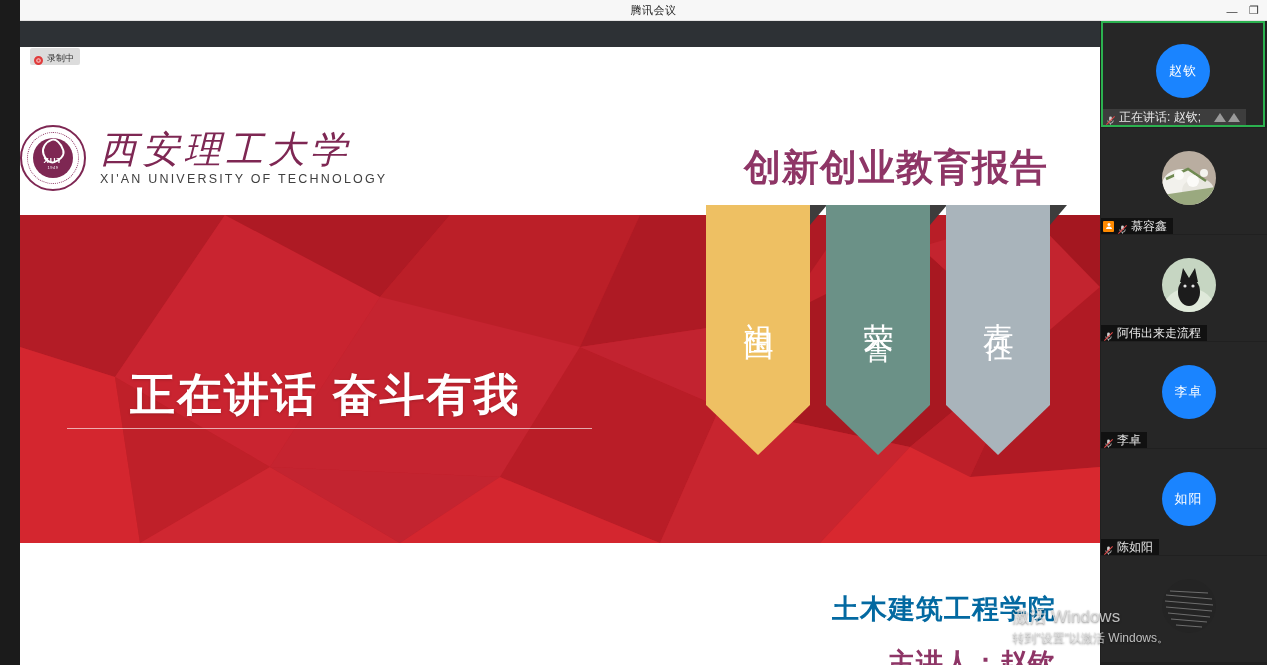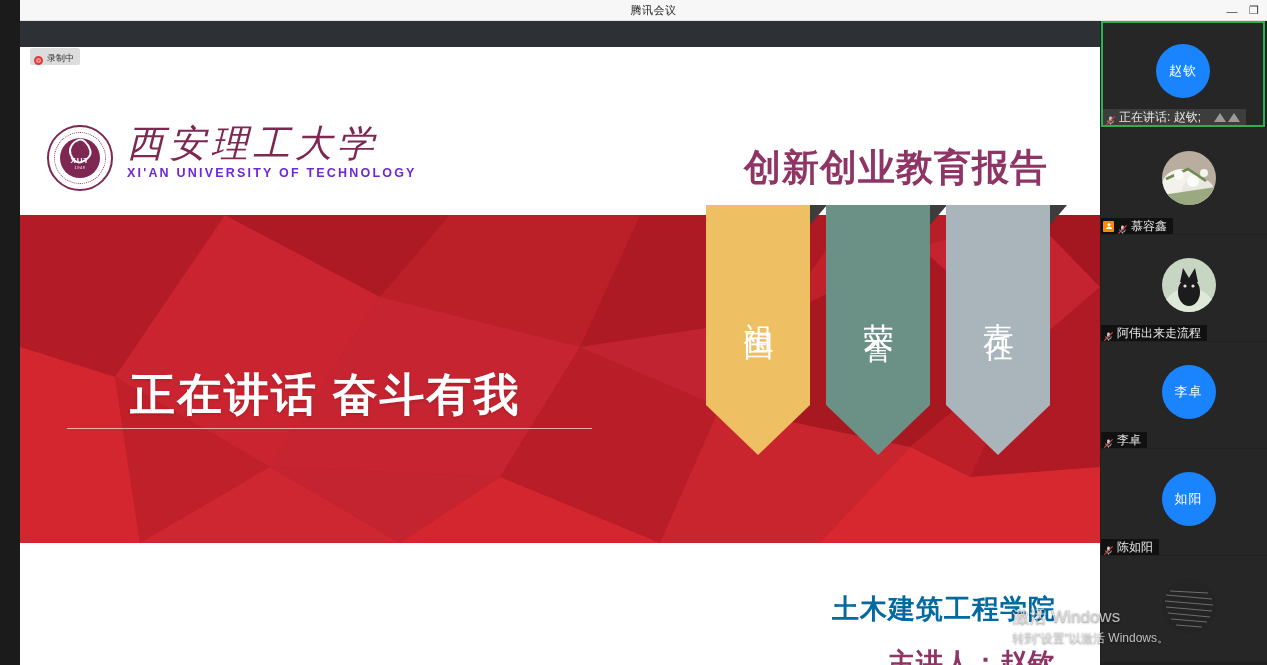--- a/index.html
+++ b/index.html
@@ -46,21 +46,21 @@
     display:flex; align-items:flex-end; gap:4px; padding:0 6px 0 4px; z-index:40;
   }
   .rec-dot{
     width:9px; height:9px; border-radius:50%;
     border:2px solid #e03b3b; background:#e03b3b;
     box-shadow:inset 0 0 0 1.5px rgba(255,255,255,.55);
   }
   .rec-badge .txt{ font-size:9px; color:#333; }
 
   
-  .logo-wrap{ position:absolute; left:27px; top:78px; display:flex; align-items:flex-start; gap:14px; z-index:20; }
+  .logo-wrap{ position:absolute; left:0; top:78px; display:flex; align-items:center; gap:14px; z-index:20; }
   .seal{
     width:66px; height:66px; border-radius:50%;
     border:2px solid #7e2753; position:relative; background:#fff;
     display:flex; align-items:center; justify-content:center;
   }
   .seal::before{
     content:""; position:absolute; left:5px; top:5px; right:5px; bottom:5px;
     border-radius:50%; border:1px dotted #8d3563;
   }
   .seal-core{
@@ -73,21 +73,21 @@
   .seal-core .swoosh{
     position:absolute; width:22px; height:24px; border:2.5px solid #fff;
     border-radius:60% 40% 60% 40%/ 50% 60% 40% 50%; transform:rotate(-18deg); margin-bottom:14px;
   }
   .logo-cn{
     font-family:"DejaVu Serif","Liberation Serif",serif;
     font-size:37px; font-weight:normal; color:#7e2753; letter-spacing:5px;
     font-style:italic; line-height:1;
   }
   .logo-en{
-    font-size:12.5px; font-weight:bold; color:#6d28d9;
+    font-size:12.5px; font-weight:normal; color:#404040;
     letter-spacing:2.2px; margin-top:4px;
   }
 
   .report-title{
     position:absolute; right:52px; top:96px; z-index:20;
     font-size:37px; font-weight:bold; color:#8e3566; letter-spacing:1px;
   }
 
   .slogan{
     position:absolute; left:110px; top:318px; z-index:20;

